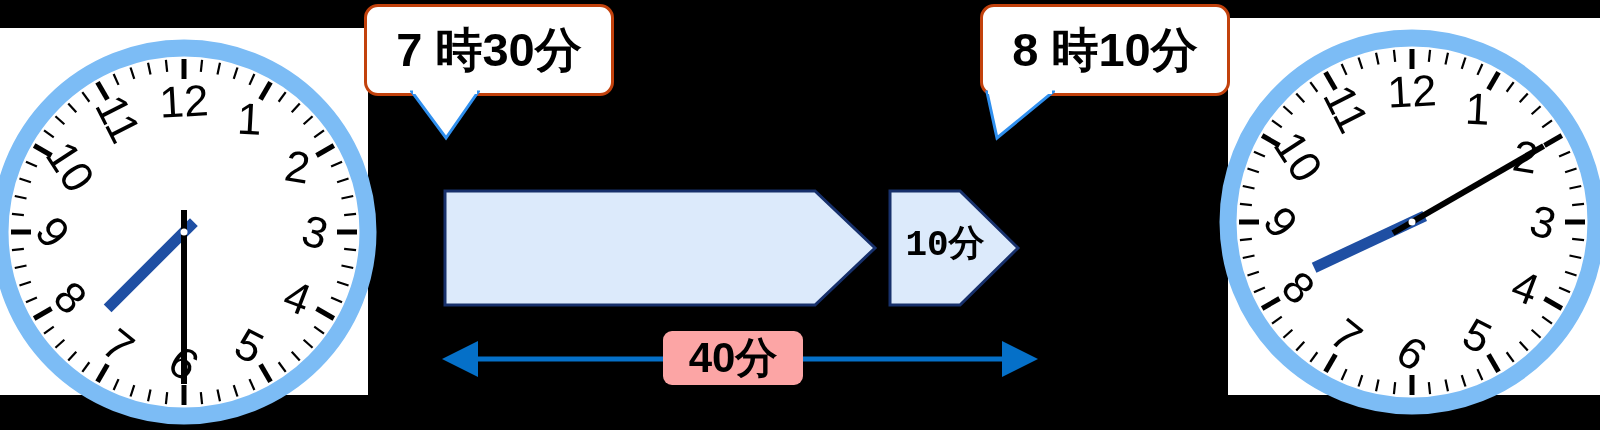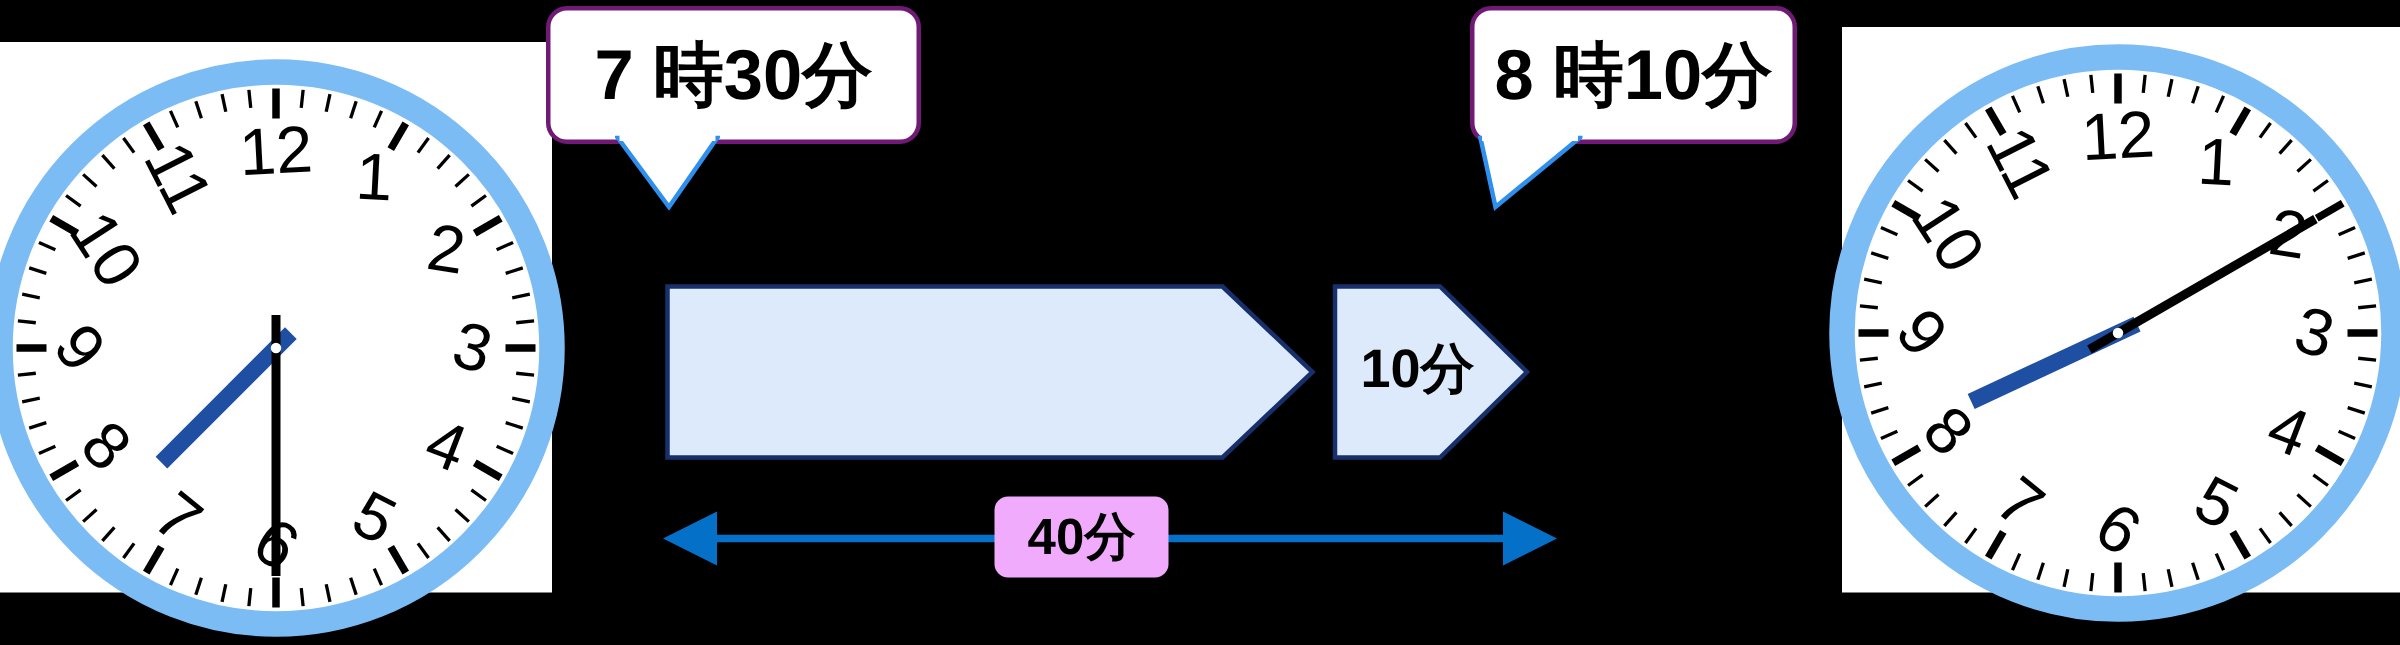--- a/index.html
+++ b/index.html
@@ -30,41 +30,41 @@
   .clock {
     position: absolute;
   }
   #clock-left  { left: -18px;  top: 30px; }
   #clock-right { left: 1210px; top: 20px; }
 
   
   .bubble {
     position: absolute;
     background: #ffffff;
-    border: 3px solid #701a75;
+    border: 3px solid #c2410c;
     border-radius: 14px;
     display: flex;
     align-items: center;
     justify-content: center;
     box-sizing: border-box;
     color: #000000;
     font-weight: bold;
     white-space: nowrap;
   }
   #bubble-left {
     left: 364px;
     top: 4px;
     width: 250px;
     height: 92px;
     font-size: 47px;
   }
   #bubble-right {
     left: 980px;
     top: 4px;
-    width: 218px;
+    width: 250px;
     height: 92px;
     font-size: 47px;
   }
   
   .tail-svg { position: absolute; }
   #tail-left  { left: 410px; top: 90px; }
   #tail-right { left: 985px; top: 90px; }
 
   
   #chevrons { position: absolute; left: 440px; top: 186px; }
@@ -81,38 +81,39 @@
     left: 560px;
     top: 205px;
     width: 190px;
     font-size: 36px;
   }
   #label-10 {
     left: 885px;
     top: 227px;
     width: 120px;
     font-size: 36px;
+    font-family: Liberation Mono, monospace;
   }
 
   
   #measure { position: absolute; left: 440px; top: 336px; }
   #label-40 {
     position: absolute;
     left: 663px;
     top: 331px;
-    width: 116px;
+    width: 140px;
     height: 54px;
-    background: #f0abfc;
+    background: #fca5a5;
     border-radius: 9px;
     display: flex;
     align-items: center;
     justify-content: center;
     color: #000000;
     font-weight: bold;
-    font-size: 34px;
+    font-size: 42px;
     white-space: nowrap;
   }
 </style>
 </head>
 <body>
 
 <div id="stage">
 
   <div id="panel-left" class="clock-panel"></div>
   <div id="panel-right" class="clock-panel"></div>

